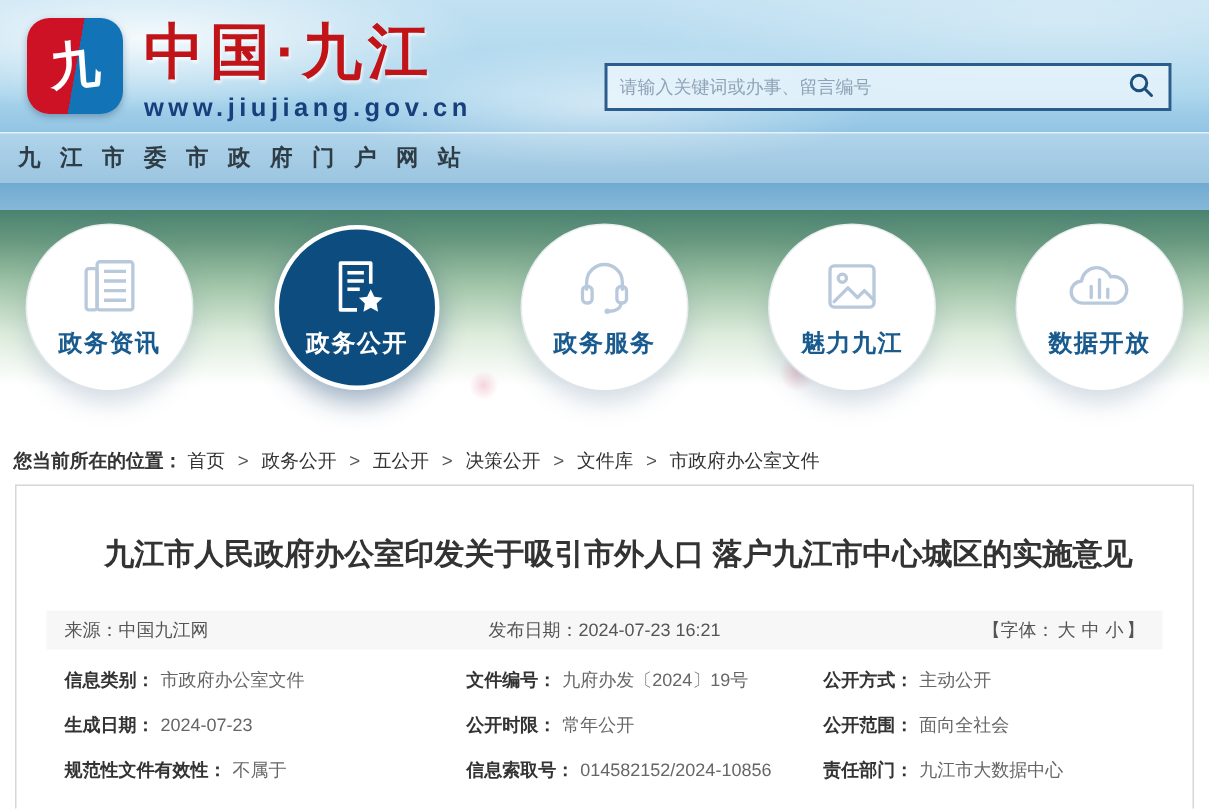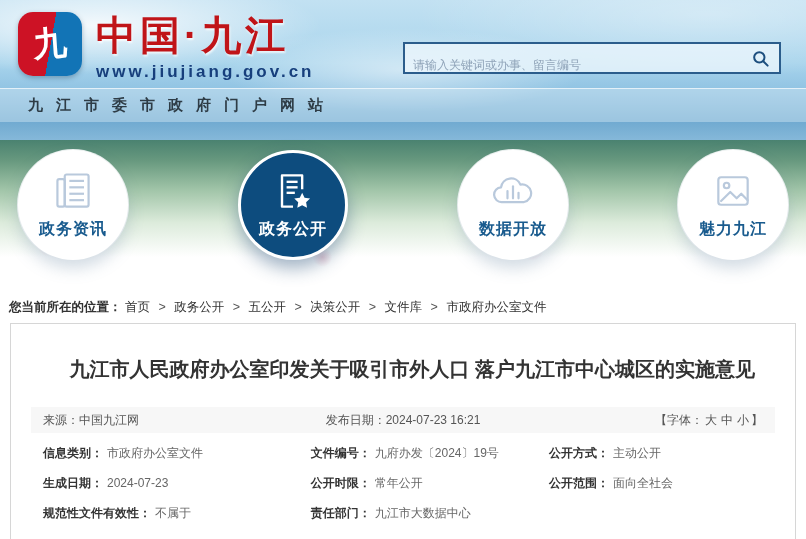--- a/index.html
+++ b/index.html
@@ -16,28 +16,28 @@
   }
   .logo { position:absolute; left:18px; top:12px; width:64px; height:64px; border-radius:15px;
     background:linear-gradient(100deg,#cd1225 0 51%,#1274b6 51% 100%);
     box-shadow:0 2px 5px rgba(30,60,90,.35); display:flex; align-items:center; justify-content:center; }
   .logo span { color:#fff; font-size:34px; font-weight:bold; transform:rotate(-8deg) skewX(-4deg); }
   .brand { position:absolute; left:96px; top:10px; }
   .brand .cn { font-size:40px; font-weight:bold; color:#c01418; letter-spacing:4px;
     text-shadow:1px 2px 2px rgba(255,255,255,.7); line-height:50px; }
   .brand .url { font-size:17px; font-weight:bold; color:#173f7c; letter-spacing:3px; margin-top:2px; }
   .searchbox { position:absolute; right:25px; top:42px; width:378px; height:32px;
-    border:2px solid #2b5d8c; background:rgba(236,246,252,.78); display:flex; align-items:flex-end; padding:0 8px; }
+    border:2px solid #2b5d8c; background:rgba(236,246,252,.78); display:flex; align-items:center; padding:0 8px; }
   .searchbox input { flex:1; border:none; outline:none; background:transparent; font-size:12px; color:#333;
     font-family:"Liberation Sans","DejaVu Sans",sans-serif; }
   .searchbox input::placeholder { color:#8fa3b8; }
   .searchbox button { border:none; background:none; cursor:pointer; display:flex; align-items:center; }
   .subtitle-strip { position:absolute; left:0; right:0; top:88px; height:34px;
     background:rgba(212,232,244,.45); border-top:1px solid rgba(255,255,255,.65);
-    display:flex; align-items:center; padding-left:28px; }
+    display:flex; align-items:center; padding-left:12px; }
   .subtitle-strip span { font-size:15px; font-weight:bold; color:#2e3c46; letter-spacing:13px; }
 
   
   .navband { position:relative; height:150px;
     background:
       radial-gradient(circle 16px at 6% 70%, rgba(226,140,160,.45), transparent 70%),
       radial-gradient(circle 14px at 40% 78%, rgba(230,150,170,.4), transparent 70%),
       radial-gradient(circle 18px at 66% 72%, rgba(228,145,165,.45), transparent 70%),
       radial-gradient(circle 13px at 93% 66%, rgba(230,150,170,.4), transparent 70%),
       linear-gradient(180deg,#4a8270 0%,#68997f 14%,#a3c6aa 34%,#dcebdb 55%,#ffffff 78%,#ffffff 100%);
@@ -126,45 +126,57 @@
           <path d="M34 20 V5 H12 v34 h12"></path>
           <line x1="17" y1="12" x2="29" y2="12"></line>
             <line x1="17" y1="18" x2="29" y2="18"></line>
             <line x1="17" y1="24" x2="26" y2="24"></line>
           <path d="M34 24 l2.6 5.4 6 .8 -4.3 4.2 1 6 -5.3-2.9 -5.3 2.9 1-6 -4.3-4.2 6-.8 z" fill="currentColor" stroke="none"></path>
         </svg>
       </span>
       <span class="nav-label">政务公开</span>
     </div>
 
-
+    <div class="nav-circle">
+      <span class="nav-icon">
+        <svg width="44" height="42" viewBox="0 0 48 44" fill="none" stroke="currentColor" stroke-width="2.4" stroke-linecap="round" stroke-linejoin="round">
+          <path d="M11 24 v-5 a13 13 0 0 1 26 0 v5"></path>
+          <rect x="8" y="22" width="7" height="12" rx="3"></rect>
+          <rect x="33" y="22" width="7" height="12" rx="3"></rect>
+          <path d="M36 34 c0 4 -4 6 -8 6"></path>
+          <circle cx="26" cy="40" r="2" fill="currentColor" stroke="none"></circle>
+        </svg>
+      </span>
+      <span class="nav-label">政务服务</span>
+    </div>
+
+
+    <div class="nav-circle">
+      <span class="nav-icon">
+        <svg width="44" height="42" viewBox="0 0 48 44" fill="none" stroke="currentColor" stroke-width="2.4" stroke-linejoin="round" stroke-linecap="round">
+          <rect x="8" y="7" width="32" height="30" rx="3"></rect>
+          <circle cx="17" cy="16" r="3"></circle>
+          <path d="M11 33 l10 -10 7 7 5 -5 7 7"></path>
+        </svg>
+      </span>
+      <span class="nav-label">魅力九江</span>
+    </div>
 
     <div class="nav-circle">
       <span class="nav-icon">
         <svg width="46" height="42" viewBox="0 0 50 44" fill="none" stroke="currentColor" stroke-width="2.4" stroke-linejoin="round" stroke-linecap="round">
           <path d="M13 34 a8 8 0 0 1 -1 -16 a11 11 0 0 1 21 -3 a9 9 0 0 1 4 19 h-24 z"></path>
           <line x1="19" y1="30" x2="19" y2="22"></line>
           <line x1="25" y1="30" x2="25" y2="17"></line>
           <line x1="31" y1="30" x2="31" y2="24"></line>
         </svg>
       </span>
       <span class="nav-label">数据开放</span>
     </div>
 
-    <div class="nav-circle">
-      <span class="nav-icon">
-        <svg width="44" height="42" viewBox="0 0 48 44" fill="none" stroke="currentColor" stroke-width="2.4" stroke-linejoin="round" stroke-linecap="round">
-          <rect x="8" y="7" width="32" height="30" rx="3"></rect>
-          <circle cx="17" cy="16" r="3"></circle>
-          <path d="M11 33 l10 -10 7 7 5 -5 7 7"></path>
-        </svg>
-      </span>
-      <span class="nav-label">魅力九江</span>
-    </div>
-
   </div>
 </div>
 
 <div class="breadcrumb">
   <b>您当前所在的位置：</b>
   <a>首页</a>
   <span class="sep">&gt;</span>
   <a>政务公开</a>
   <span class="sep">&gt;</span>
   <a>五公开</a>
@@ -212,18 +224,21 @@
       </div>
       <div class="info-cell">
         <span class="lbl">公开范围：</span><span class="val">面向全社会</span>
       </div>
     </div>
     <div class="info-row">
       <div class="info-cell">
         <span class="lbl">规范性文件有效性：</span><span class="val">不属于</span>
       </div>
       <div class="info-cell">
+        <span class="lbl">信息索取号：</span><span class="val">014582152/2024-10856</span>
+      </div>
+      <div class="info-cell">
         <span class="lbl">责任部门：</span><span class="val">九江市大数据中心</span>
       </div>
     </div>
   </div>
 
 </div>
 
 </body></html>

